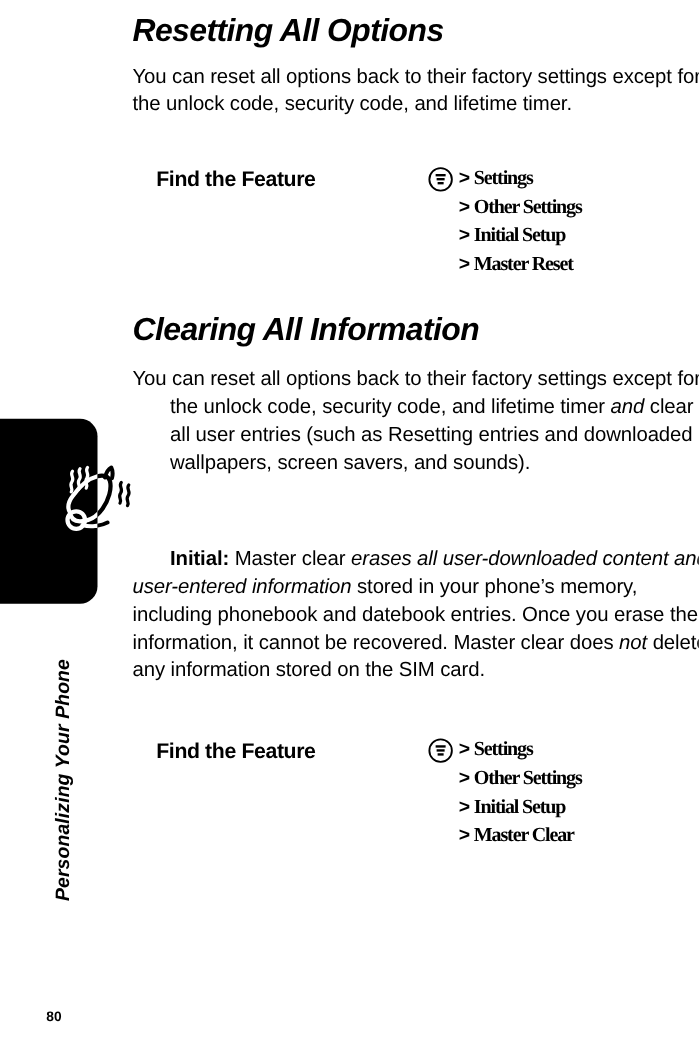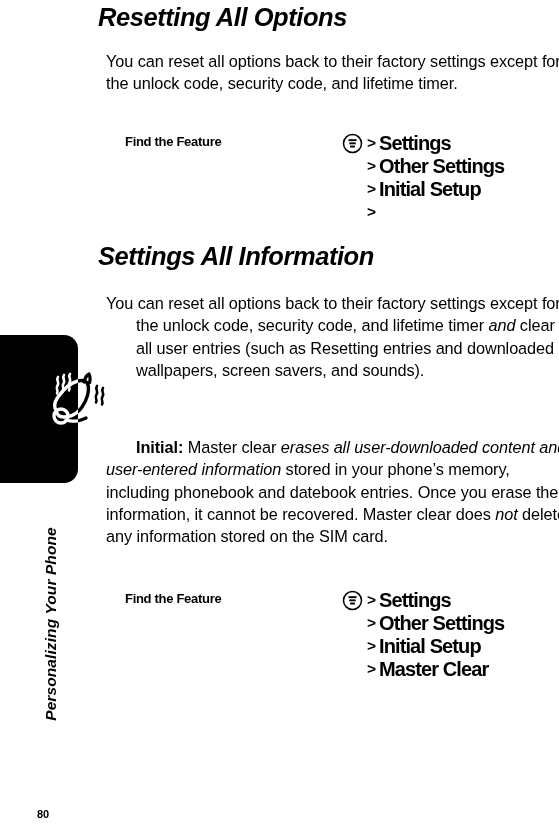--- a/index.html
+++ b/index.html
@@ -83,21 +83,21 @@
   
   #content {
     position: absolute;
     left: 98px;
     top: 0;
     width: 461px;
     height: 838px;
   }
 
   h1.section-heading {
-    margin: 0;
+    margin: 8px;
     font-size: 25.5px;
     font-weight: bold;
     font-style: italic;
     letter-spacing: -0.45px;
     line-height: 30px;
     font-family: "Liberation Sans", sans-serif;
   }
 
   p.body-text {
     margin: 8px;
@@ -118,21 +118,21 @@
 
   
   .fff-block {
     position: relative;
     width: 461px;
   }
   .fff-label {
     position: absolute;
     left: 27px;
     top: 2px;
-    font-size: 13px;
+    font-size: 17px;
     font-weight: bold;
     letter-spacing: -0.3px;
     font-family: "Liberation Sans", sans-serif;
     white-space: nowrap;
   }
   .fff-path {
     position: absolute;
     left: 244px;
     top: 0;
   }
@@ -150,22 +150,22 @@
     flex: 0 0 21px;
     margin-top: 1px;
   }
   .menu-key-spacer {
     display: inline-block;
     width: 21px;
     margin-right: 4px;
     flex: 0 0 21px;
   }
   .path-text {
-    font-family: Liberation Sans, sans-serif;
-    font-size: 20px;
+    font-family: Liberation Serif, serif;
+    font-size: 16px;
     font-weight: bold;
     line-height: 22px;
     letter-spacing: -0.9px;
     white-space: nowrap;
   }
   .path-gt {
     font-family: "Liberation Sans", sans-serif;
     font-size: 15.5px;
     font-weight: bold;
     line-height: 22px;
@@ -246,26 +246,27 @@
 
         <div class="fff-row">
           <span class="menu-key-spacer"></span>
           <span class="path-gt">&gt;</span>
           <span class="path-text">Initial Setup</span>
         </div>
 
         <div class="fff-row">
           <span class="menu-key-spacer"></span>
           <span class="path-gt">&gt;</span>
+          <span class="path-text">Master Reset</span>
         </div>
 
       </div>
     </div>
 
-    <h1 class="section-heading" style="position:absolute; left:0; top:241px;">Settings All Information</h1>
+    <h1 class="section-heading" style="position:absolute; left:0; top:241px;">Clearing All Information</h1>
 
     <p class="body-text hang-indent" style="position:absolute; left:0; top:284px; width:461px;">
       <span>You can reset all options back to their factory settings except for the unlock code, security code, and lifetime timer </span><span class="it">and</span><span> clear all user entries (such as Resetting entries and downloaded wallpapers, screen savers, and sounds).</span>
     </p>
 
     <p class="body-text first-indent" style="position:absolute; left:0; top:428px; width:461px;">
       <span class="bd">Initial:</span><span> Master clear </span><span class="it">erases all user-downloaded content and user-entered information</span><span> stored in your phone’s memory, including phonebook and datebook entries. Once you erase the information, it cannot be recovered. Master clear does </span><span class="it">not</span><span> delete any information stored on the SIM card.</span>
     </p>
 
     <div class="fff-block" style="position:absolute; left:0; top:589px;">

